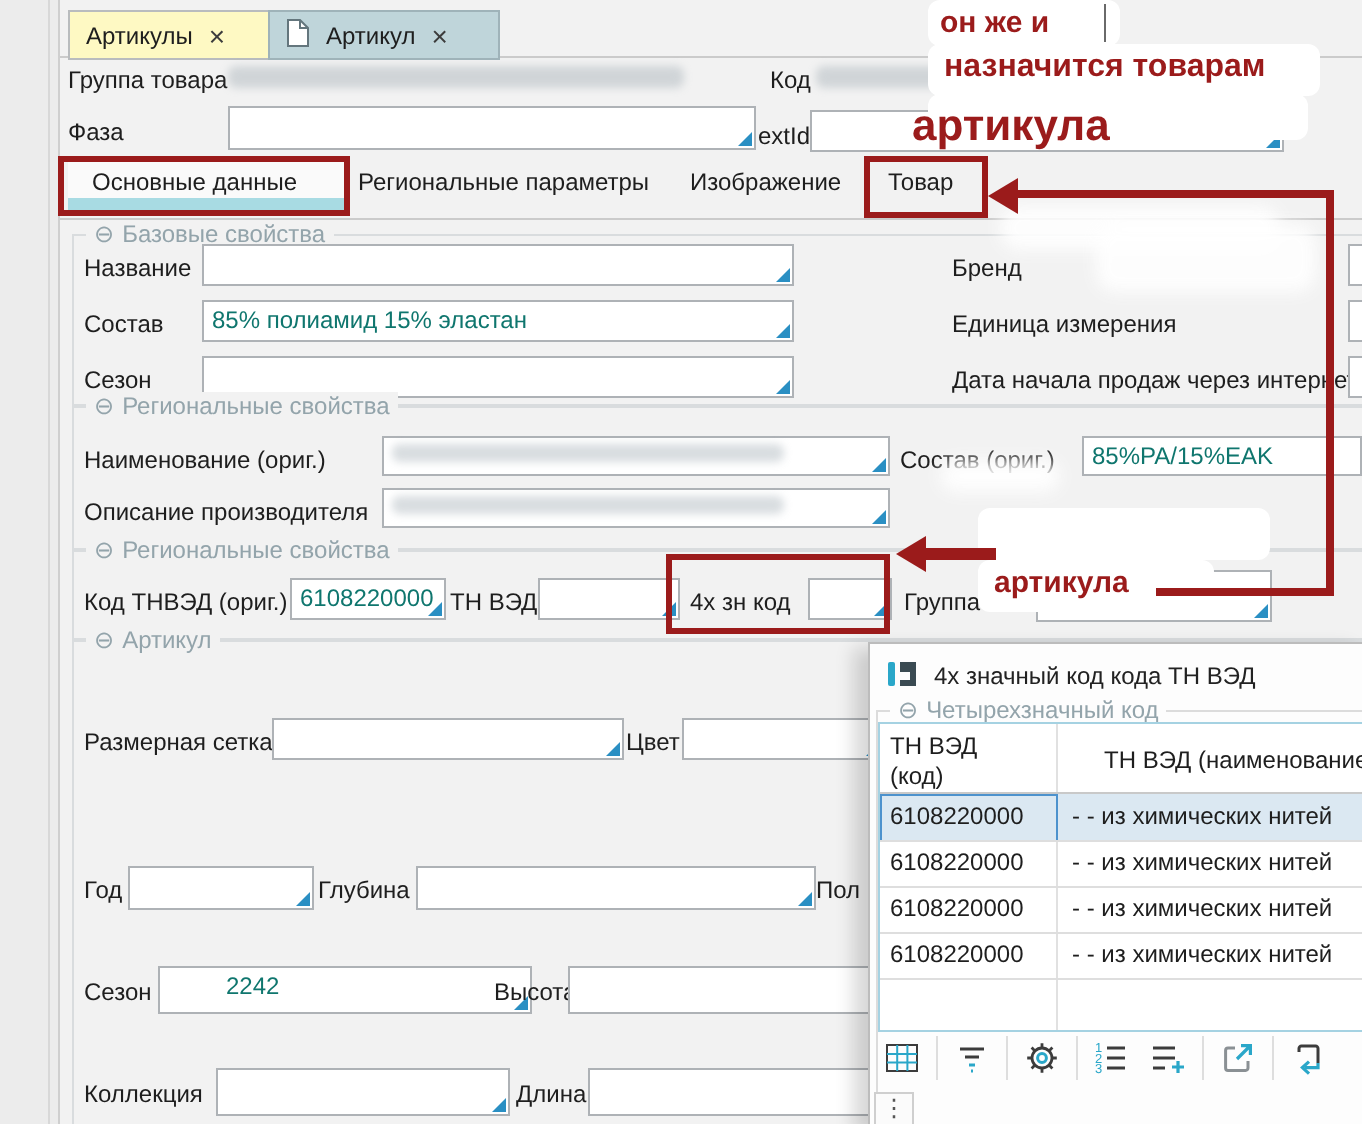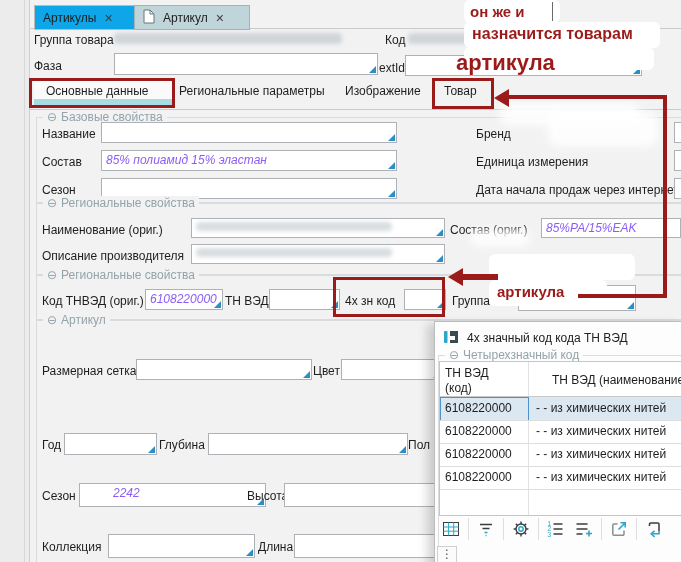--- a/index.html
+++ b/index.html
@@ -4,28 +4,28 @@
 <style>
   html,body{margin:0;padding:0;background:#e9e9e9;}
   .stage{position:relative;width:681px;height:562px;overflow:hidden;
          font-family:"Liberation Sans","DejaVu Sans",sans-serif;font-size:12px;color:#1e1e1e;
          background:#ececec;}
   .panel{position:absolute;left:29px;top:0;width:652px;height:562px;background:#f2f2f2;border-left:1px solid #cfcfcf;}
   .vguide{position:absolute;left:24px;top:0;width:1px;height:562px;background:#d8d8d8;}
   .abs{position:absolute;}
   .lbl{position:absolute;height:16px;line-height:16px;white-space:nowrap;color:#1e1e1e;}
   .fld{position:absolute;background:#fff;border:1px solid #aeb2b6;line-height:17px;padding:1px 0 0 4px;
-       white-space:nowrap;overflow:hidden;color:#8b5cf6;font-style:italic;}
+       white-space:nowrap;overflow:hidden;color:#0f766e;}
   .fld.ref::after{content:"";position:absolute;right:1px;bottom:1px;width:0;height:0;
        border-bottom:7px solid #2a8fc3;border-left:7px solid transparent;}
   .grp{position:absolute;border:1px solid #d9dcde;background:transparent;}
   .grp-title{position:absolute;top:-8px;left:6px;background:#f2f2f2;padding:0 4px;color:#93a4ab;white-space:nowrap;}
   .grp-title .cg{margin-right:4px;}
   .tab{position:absolute;top:5px;height:23px;border:1px solid #b9bcbe;display:flex;align-items:center;
-       padding:0 8px;gap:8px;background:#0ea5e9;}
+       padding:0 8px;gap:8px;background:#fef9c3;}
   .tab .x{color:#3c3c3c;font-size:14px;line-height:14px;}
   .subtab{position:absolute;top:82px;height:18px;line-height:18px;white-space:nowrap;}
   .hline{position:absolute;background:#cbcbcb;height:1px;}
   .redbox{position:absolute;border:3px solid #9b1b1b;background:transparent;z-index:10;}
   .redline{position:absolute;background:#9b1b1b;z-index:10;}
   .arrowL{position:absolute;width:0;height:0;border-top:9px solid transparent;border-bottom:9px solid transparent;
        border-right:15px solid #9b1b1b;z-index:10;}
   .note{position:absolute;color:#9b1b1b;font-weight:bold;white-space:nowrap;z-index:12;}
   .patch{position:absolute;background:#fff;border-radius:6px;z-index:9;}
   .smudge{position:absolute;background:#fff;filter:blur(4px);border-radius:10px;z-index:4;opacity:.9;}

